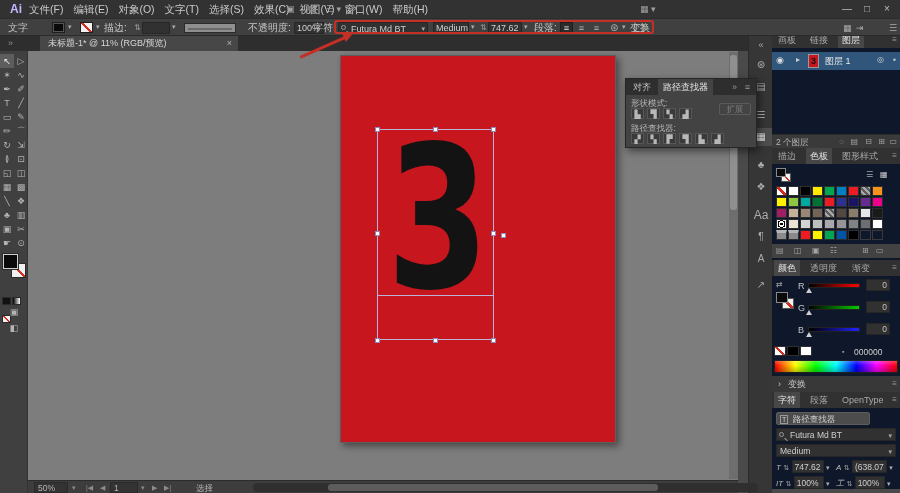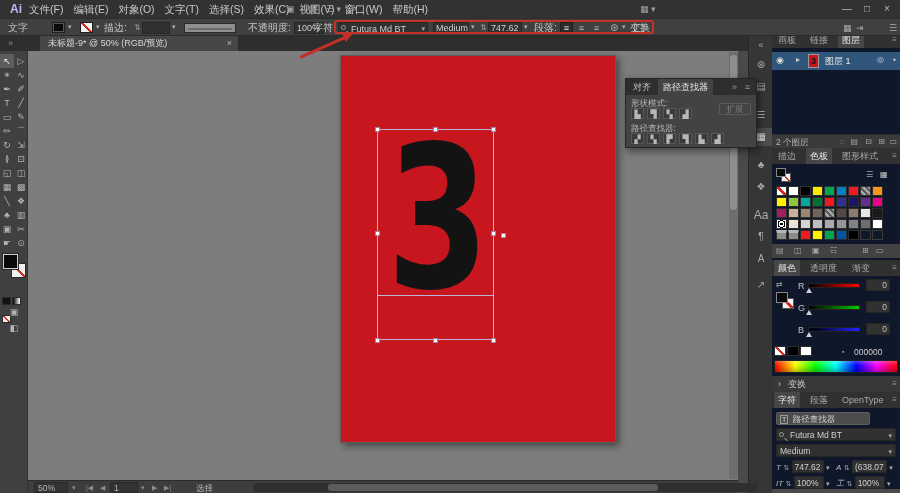--- a/index.html
+++ b/index.html
@@ -222,21 +222,21 @@
 
 <div class="abs anno-box"></div>
 <div class="abs anno-arrow">
   <div class="shaft"></div>
     <div class="head"></div>
 </div>
 
 <div class="abs tabrow">
   <span class="abs" style="left:8px;top:2px;color:#8e8e8e;font-size:9px">»</span>
   <div class="abs doctab">
-    <span>未标题-9* @ 50% (RGB/预览)</span>
+    <span>未标题-1* @ 11% (RGB/预览)</span>
     <span class="x">×</span>
   </div>
 </div>
 
 <div class="abs toolbar">
   <div class="tools">
     <div class="tool tool-on">↖</div>
     <div class="tool">▷</div>
     <div class="tool">✶</div>
     <div class="tool">∿</div>

